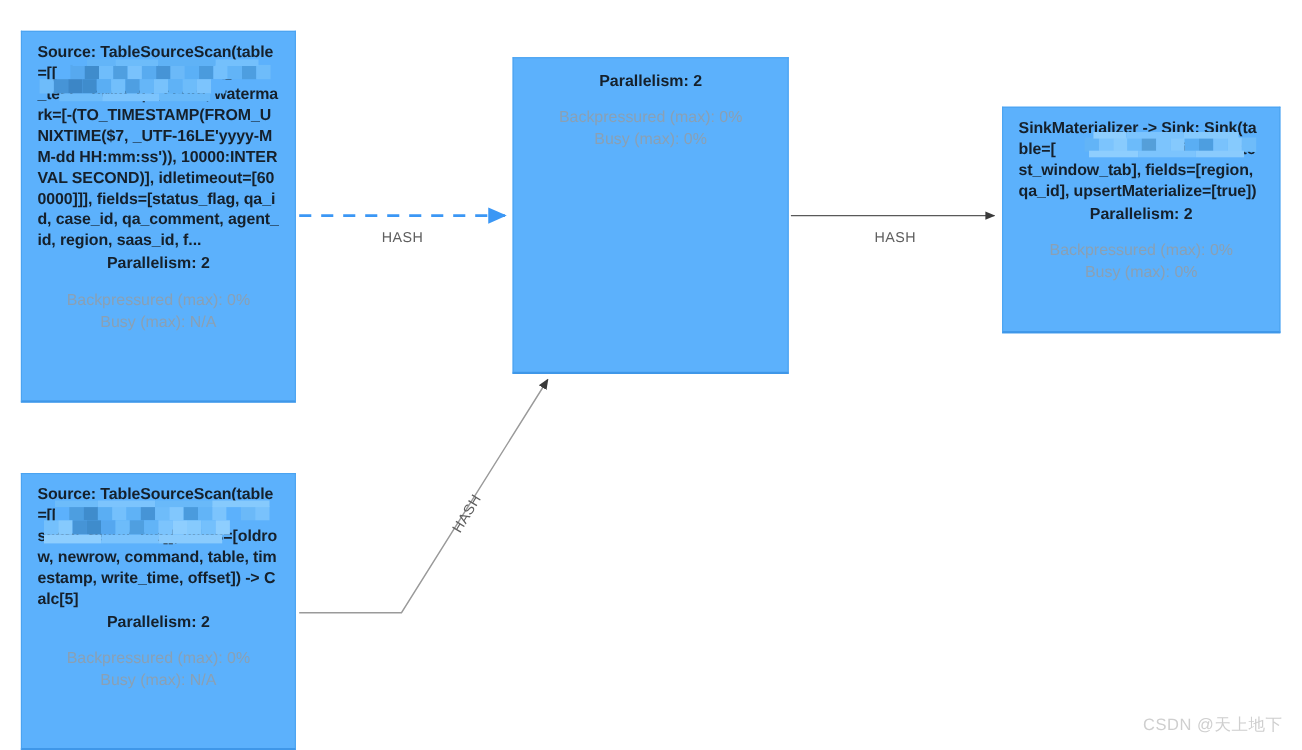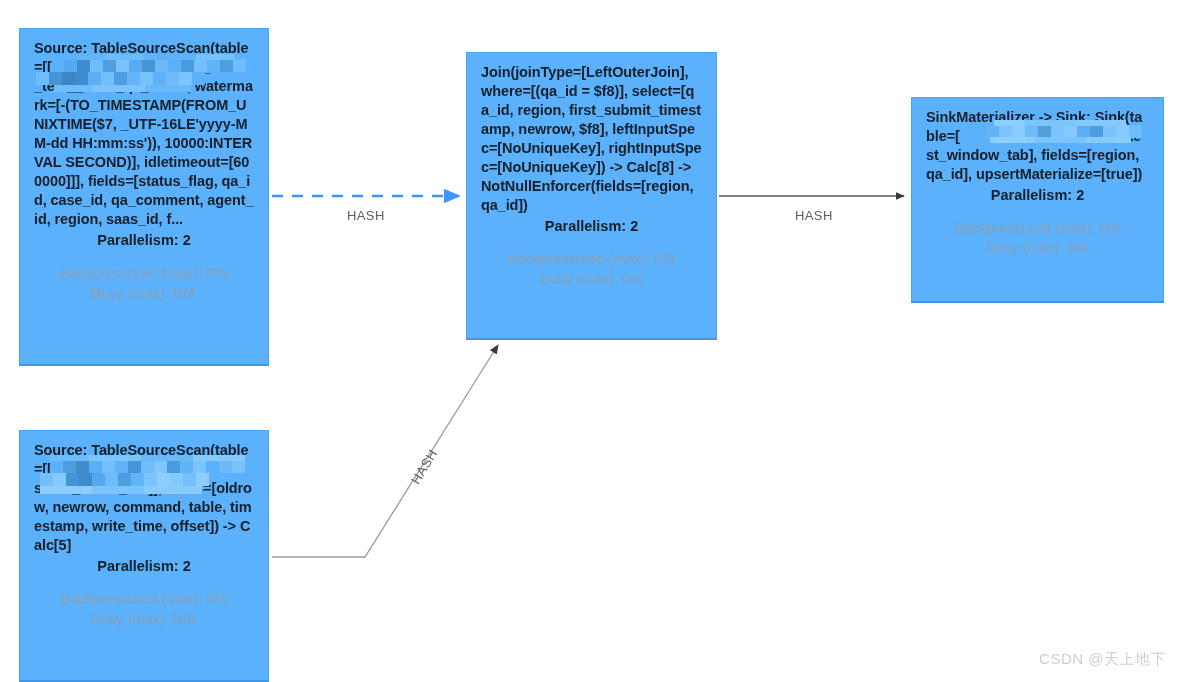--- a/index.html
+++ b/index.html
@@ -171,21 +171,20 @@
       <i style="left:41px;  top:1px;  width:39px; height:6px;  background:#6dbcfa;"></i>
       <i style="left:80px;  top:1px;  width:52px; height:6px;  background:#5fb2f6;"></i>
       <i style="left:132px; top:1px;  width:39px; height:6px;  background:#74c0fc;"></i>
       <i style="left:-10px; top:32px; width:39px; height:7px;  background:#6ebcfa;"></i>
       <i style="left:29px;  top:32px; width:52px; height:7px;  background:#7cc4fd;"></i>
       <i style="left:81px;  top:32px; width:46px; height:7px;  background:#69b9f9;"></i>
     </div>
   </div>
 
   <div class="node" id="node-join">
-    <div class="node-desc">Join(joinType=[LeftOuterJoin], where=[(qa_id = $f8)], select=[qa_id, region, first_submit_timestamp, newrow, $f8], leftInputSpec=[NoUniqueKey], rightInputSpec=[NoUniqueKey]) -&gt; Calc[8] -&gt; NotNullEnforcer(fields=[region, qa_id])</div>
     <div class="node-parallelism">Parallelism: 2</div>
     <div class="node-metrics">
       <div class="node-metric">Backpressured (max): 0%</div>
       <div class="node-metric">Busy (max): 0%</div>
     </div>
   </div>
 
   <div class="node" id="node-sink">
     <div class="node-desc">SinkMaterializer -&gt; Sink: Sink(table=[                           ltime_db.test_window_tab], fields=[region, qa_id], upsertMaterialize=[true])</div>
     <div class="node-parallelism">Parallelism: 2</div>

